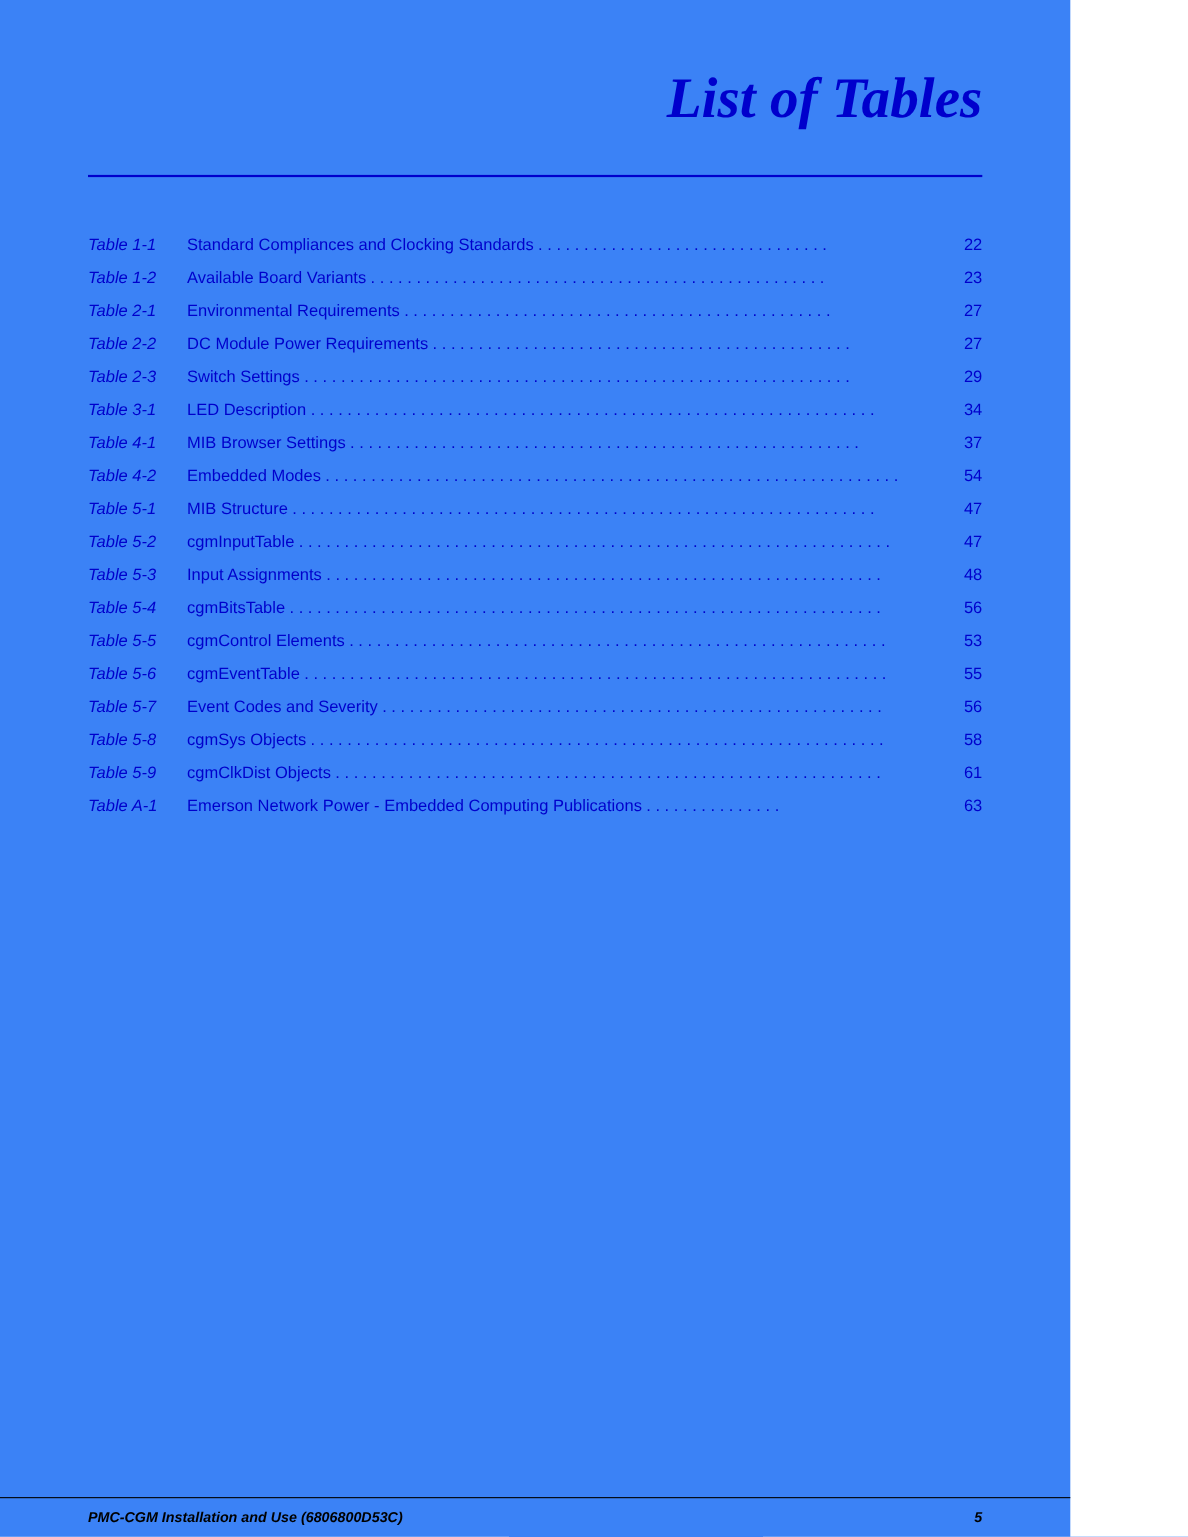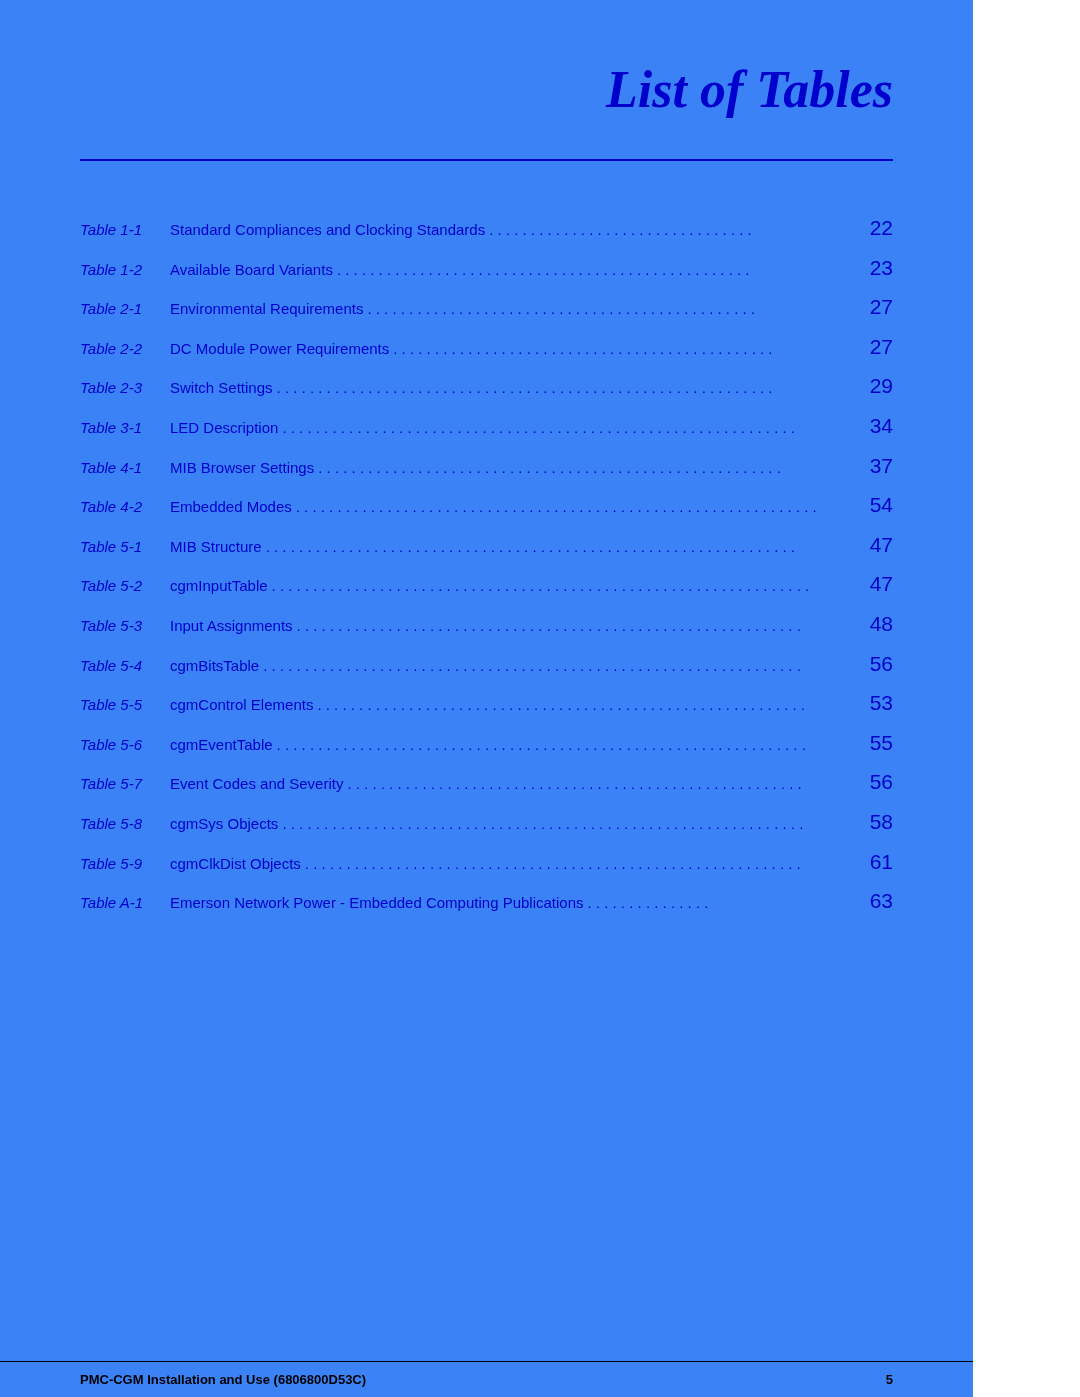--- a/index.html
+++ b/index.html
@@ -74,33 +74,34 @@
       overflow: hidden;
       white-space: nowrap;
       margin: 0 4px;
       font-size: 15px;
     }
 
     .toc-page {
       color: #0000cc;
       min-width: 30px;
       text-align: right;
-      font-size: 21px;
+      font-size: 15px;
     }
 
     .footer {
       position: absolute;
       bottom: 0;
       left: 0;
       right: 0;
       border-top: 1px solid #000000;
       padding: 10px 80px;
       display: flex;
       justify-content: space-between;
       align-items: center;
+      font-style: italic;
     }
 
     .footer-left {
       font-size: 13px;
       font-weight: bold;
       color: #000000;
     }
 
     .footer-right {
       font-size: 13px;

